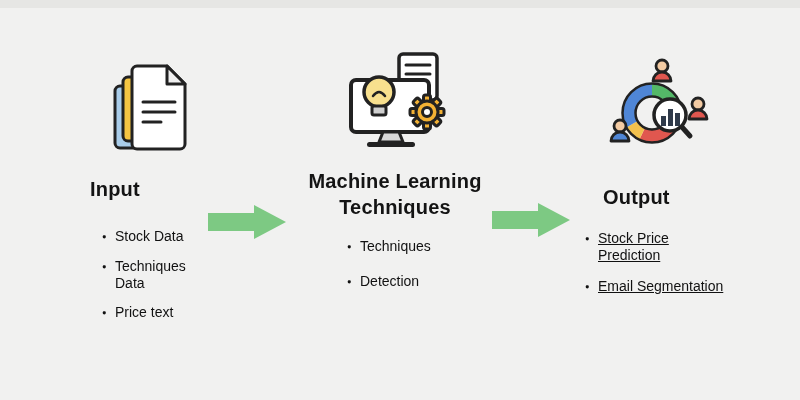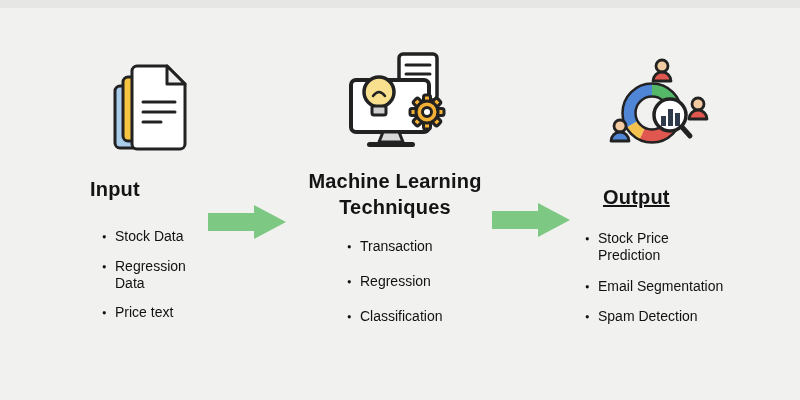--- a/index.html
+++ b/index.html
@@ -12,25 +12,25 @@
   .col-input  { left:68px;  top:54px; width:170px; }
   .col-ml     { left:295px; top:42px; width:200px; }
   .col-output { left:565px; top:50px; width:190px; }
   .icon-wrap { align-self:center; line-height:0; }
   h2 {
     margin:0; font-size:20px; font-weight:700; color:#141414;
     letter-spacing:.2px; line-height:1.3;
   }
   .col-input h2  { margin:20px 0 0 22px; }
   .col-ml h2     { margin:14px 0 0; text-align:center; }
-  .col-output h2 { margin:26px 0 0 38px;text-decoration:underline; }
+  .col-output h2 { margin:26px 0 0 38px; }
   ul { list-style:none; margin:0; padding:0; font-size:14px; color:#111; }
   .col-input ul  { margin:26px 0 0 34px; width:110px; }
   .col-ml ul     { margin:18px 0 0 52px; width:150px; }
-  .col-output ul { margin:20px 0 0 20px; width:146px; }
+  .col-output ul { margin:20px 0 0 20px; width:146px;text-decoration:underline; }
   li { position:relative; padding-left:13px; line-height:1.2; }
   li::before {
     content:"●"; position:absolute; left:0; top:4px; font-size:7.5px; color:#111;
   }
   .col-input li  { margin-bottom:13px; }
   .col-ml li     { margin-bottom:18px; }
   .col-output li { margin-bottom:14px; }
   .arrow { position:absolute; line-height:0; }
   .arrow1 { left:208px; top:196px; }
   .arrow2 { left:492px; top:194px; }
@@ -48,21 +48,21 @@
         <path d="M26 4 H56 L74 22 V82 a5 5 0 0 1 -5 5 H26 a5 5 0 0 1 -5 -5 V9 a5 5 0 0 1 5 -5 Z" fill="#ffffff" stroke="#222" stroke-width="3"></path>
         <path d="M56 4 V22 H74 Z" fill="#efefef" stroke="#222" stroke-width="3" stroke-linejoin="round"></path>
         <line x1="32" y1="40" x2="64" y2="40" stroke="#222" stroke-width="3" stroke-linecap="round"></line>
         <line x1="32" y1="50" x2="64" y2="50" stroke="#222" stroke-width="3" stroke-linecap="round"></line>
         <line x1="32" y1="60" x2="50" y2="60" stroke="#222" stroke-width="3" stroke-linecap="round"></line>
       </svg>
     </div>
     <h2>Input</h2>
     <ul>
       <li>Stock Data</li>
-      <li>Regression Data</li>
+      <li>Techniques Data</li>
       <li>Price text</li>
     </ul>
   </section>
 
   <div class="arrow arrow1">
     <svg width="78" height="36" viewBox="0 0 78 36" aria-hidden="true">
       <polygon points="0,9 46,9 46,1 78,18 46,35 46,27 0,27" fill="#7dc983"></polygon>
     </svg>
   </div>
 
@@ -91,23 +91,22 @@
           <circle r="11" fill="#f2b134" stroke="#222" stroke-width="3"></circle>
           <circle r="4.5" fill="#ffffff" stroke="#222" stroke-width="3"></circle>
         </g>
 
         <path d="M44 82 L40 92 H64 L60 82 Z" fill="#d9d9d9" stroke="#222" stroke-width="3" stroke-linejoin="round"></path>
         <rect x="28" y="92" width="48" height="5" rx="2.5" fill="#222"></rect>
       </svg>
     </div>
     <h2>Machine Learning Techniques</h2>
     <ul>
-      <li>Transaction</li>
-      <li>Regression</li>
-      <li>Classification</li>
+      <li>Techniques</li>
+      <li>Detection</li>
     </ul>
   </section>
 
   <div class="arrow arrow2">
     <svg width="78" height="36" viewBox="0 0 78 36" aria-hidden="true">
       <polygon points="0,9 46,9 46,1 78,18 46,35 46,27 0,27" fill="#7dc983"></polygon>
     </svg>
   </div>
 
   <section class="col col-output">
@@ -140,17 +139,16 @@
         <g transform="translate(90,38)">
           <circle cx="0" cy="8" r="6" fill="#f3cba3" stroke="#222" stroke-width="2.8"></circle>
           <path d="M -9 23 A 9 9 0 0 1 9 23 Z" fill="#e0574f" stroke="#222" stroke-width="2.8" stroke-linejoin="round"></path>
         </g>
       </svg>
     </div>
     <h2>Output</h2>
     <ul>
       <li>Stock Price Prediction</li>
       <li>Email Segmentation</li>
-      <li>Spam Detection</li>
     </ul>
   </section>
 
 </div>
 
 </body></html>

